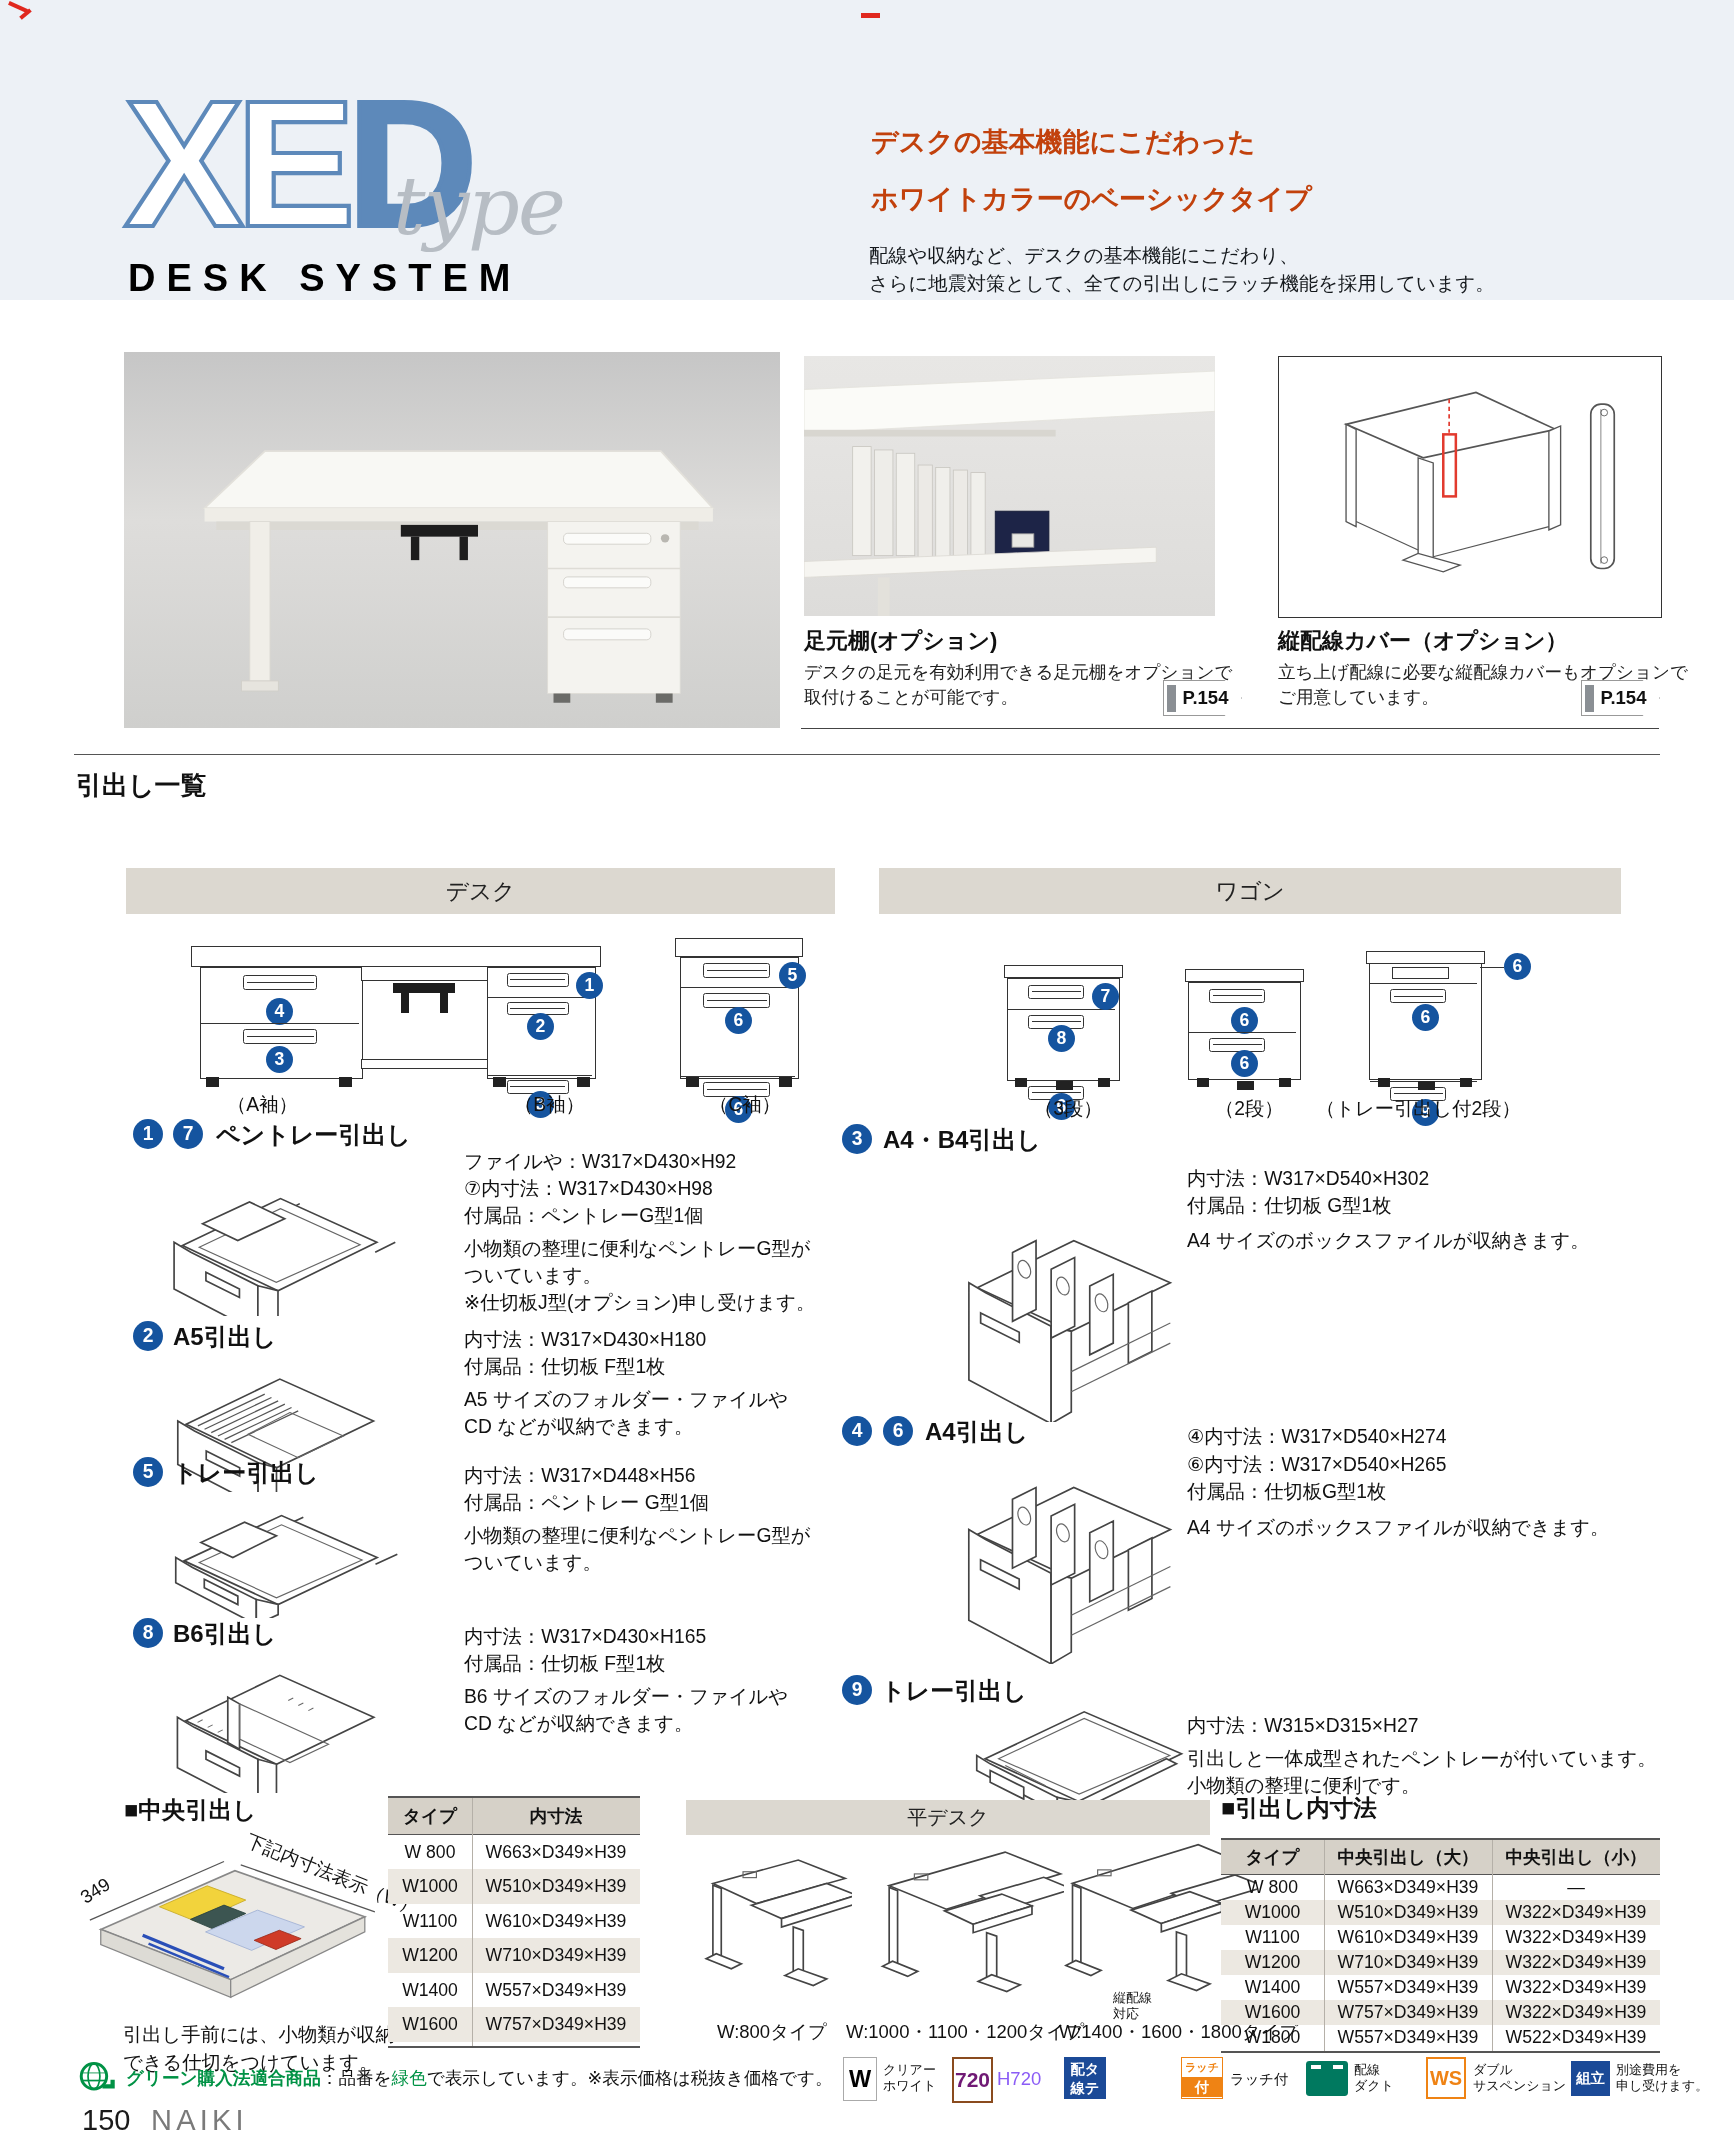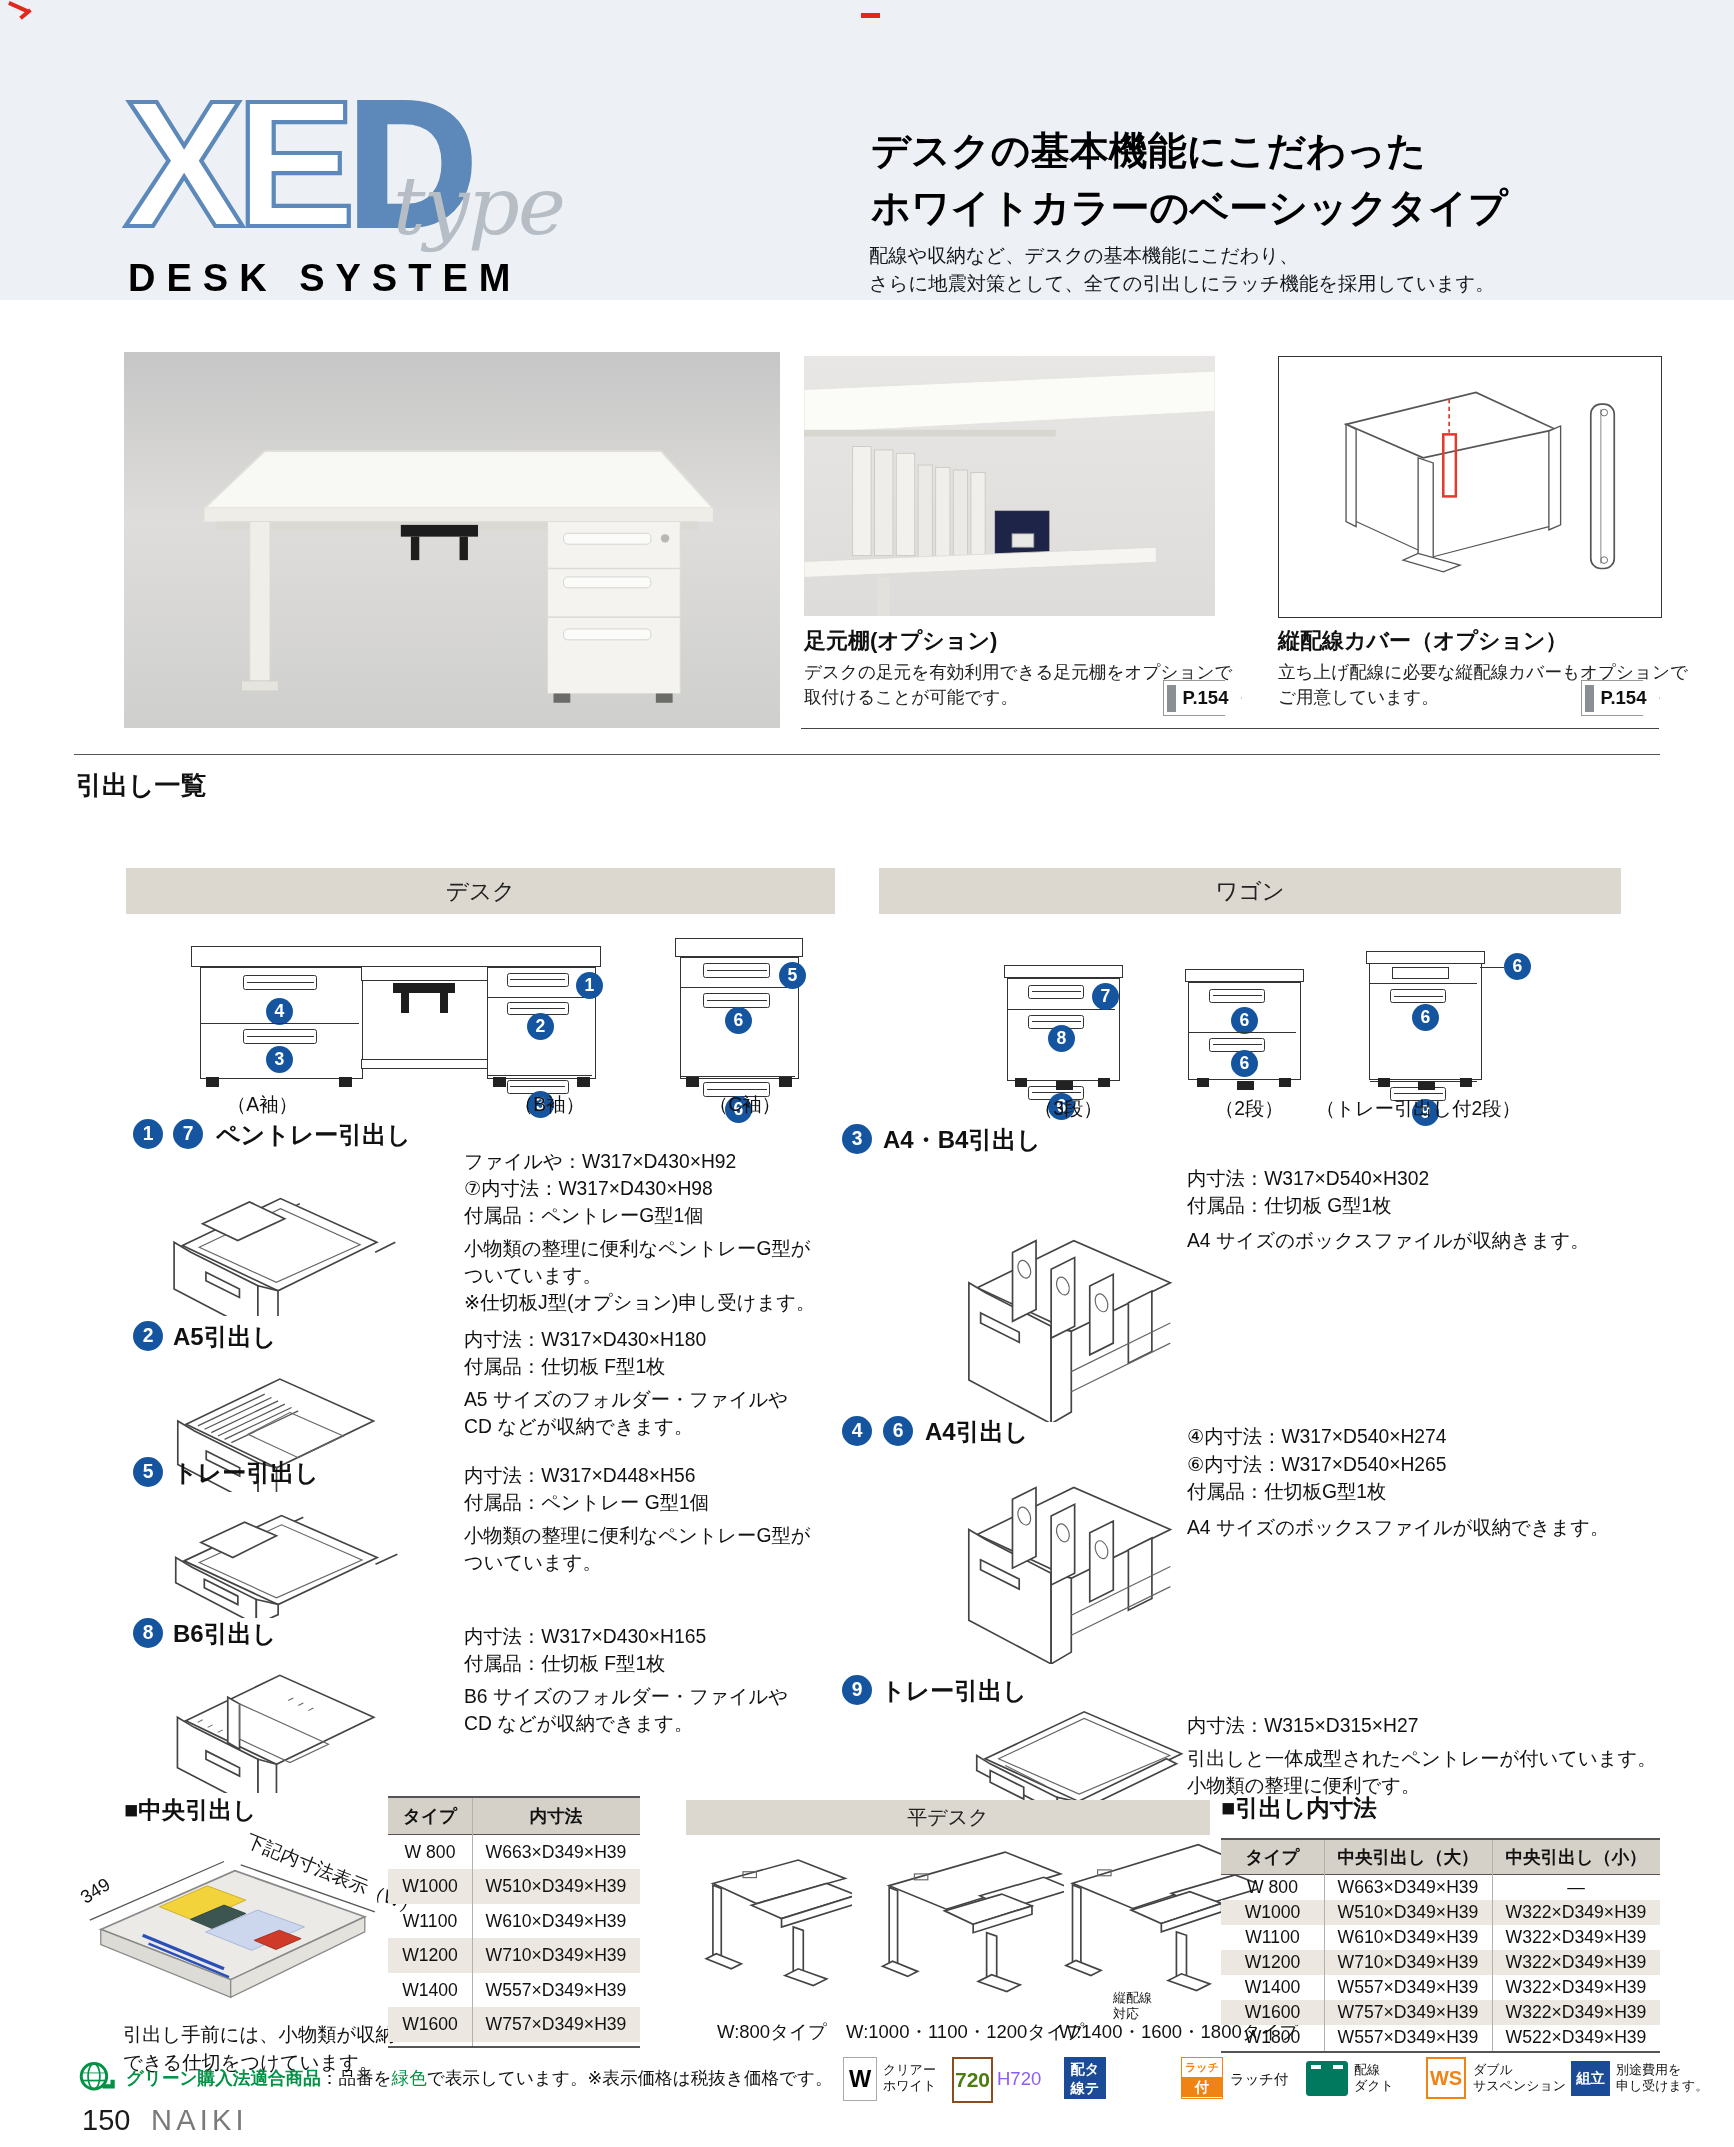--- a/index.html
+++ b/index.html
@@ -9,21 +9,21 @@
   .t{white-space:nowrap;}
   
   #band{left:0;top:0;width:1734px;height:300px;background:#edf1f6;}
   .redmark{background:#e0281e;}
   #logo{left:124px;top:74px;font-weight:bold;font-size:180px;line-height:180px;letter-spacing:-8.4px;}
   .lg-outline{color:#fff;-webkit-text-stroke:4.2px #5d89ba;}
   .lg-fill{color:#5d89ba;-webkit-text-stroke:4.2px #5d89ba;}
   #logo-type{left:393px;top:159px;font-family:"DejaVu Serif","Liberation Serif",serif;
              font-style:italic;font-size:81px;color:#b7bdc4;letter-spacing:-1.7px;}
   #logo-sub{left:128px;top:257px;font-size:38px;font-weight:800;letter-spacing:11px;color:#000;}
-  .hl{font-size:39px;font-weight:bold;color:#000000;}
+  .hl{font-size:27px;font-weight:bold;color:#c2410c;}
   .hbody{font-size:19.3px;color:#15191d;}
   
   .optbox-title{font-size:22px;font-weight:bold;}
   .optbody{font-size:17.6px;color:#222;}
   .pref{width:77px;height:34px;border:0.8px solid #999;background:#fff;
         clip-path:polygon(0 0,78% 0,100% 50%,78% 100%,0 100%);
         display:flex;align-items:center;}
   .pref .bar{width:8.4px;height:27px;background:#8a8f94;margin:0 6.7px 0 3.4px;}
   .pref .txt{font-size:18.5px;font-weight:bold;color:#111;}
   
@@ -562,21 +562,21 @@
     </svg>
   </div>
   <div class="a t gtext" style="left:126px;top:2066px;"><span class="green" style="font-weight:bold;">グリーン購入法適合商品</span><span>：品番を</span><span class="green">緑色</span><span>で表示しています。※表示価格は税抜き価格です。</span></div>
 
   <div class="a licon" style="left:843px;top:2057px;width:32px;height:42px;background:#fff;border:1.7px solid #aaa;font-size:23.5px;color:#000;">W</div>
   <div class="a lg-label" style="left:883px;top:2062px;">
     <div>クリアー</div>
     <div>ホワイト</div>
   </div>
 
-  <div class="a licon" style="left:952px;top:2057px;width:37px;height:42px;background:#fff;border:2.1px solid #8a4b1e;color:#4d7c0f;font-size:21px;">720</div>
+  <div class="a licon" style="left:952px;top:2057px;width:37px;height:42px;background:#fff;border:2.1px solid #8a4b1e;color:#701a75;font-size:21px;">720</div>
   <div class="a t" style="left:997px;top:2068px;font-size:18.5px;color:#8b5cf6;">H720</div>
 
   <div class="a" style="left:1064px;top:2057px;width:42px;height:42px;background:#1b4a97;color:#fff;font-weight:bold;font-size:14.3px;line-height:19.3px;text-align:center;padding-top:2.5px;box-sizing:border-box;">
     <div>配タ</div>
     <div>線テ</div>
   </div>
   <div class="a lg-label" style="left:1113px;top:1990px;">
     <div>縦配線</div>
     <div>対応</div>
   </div>

